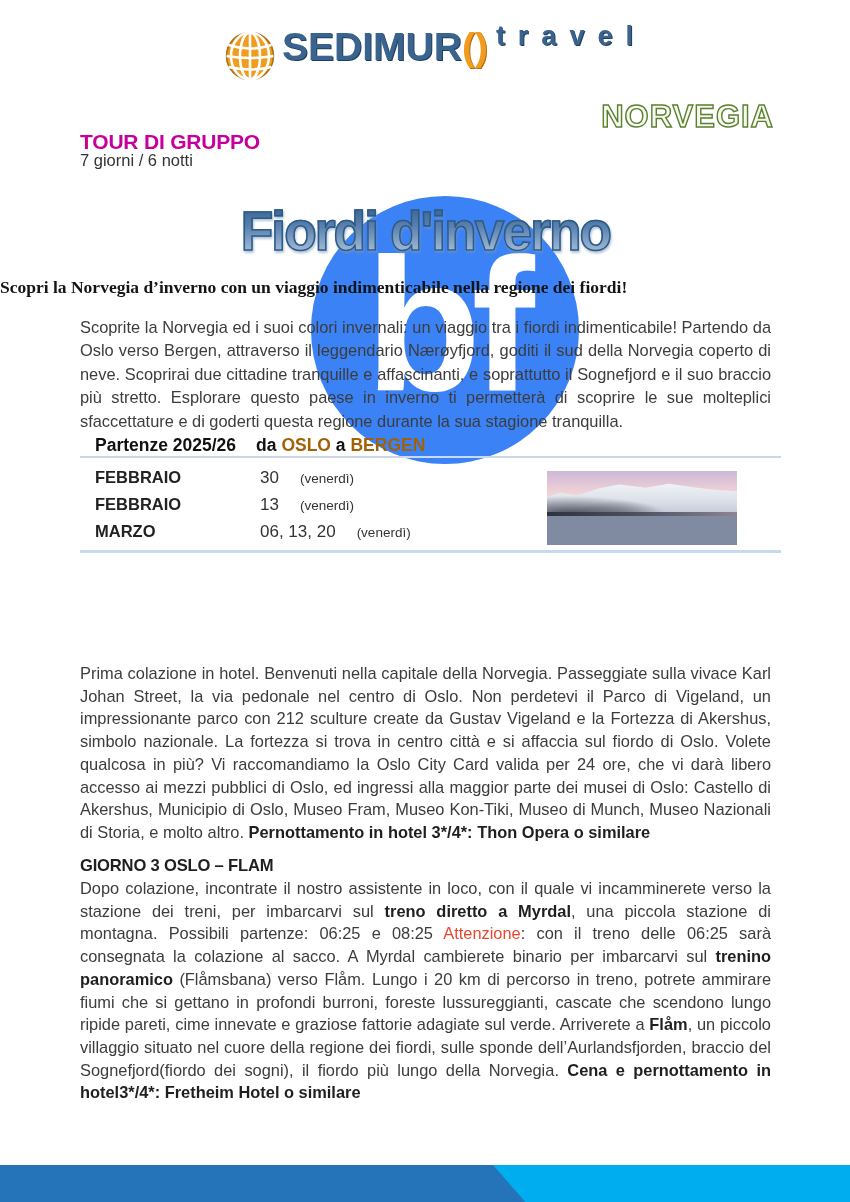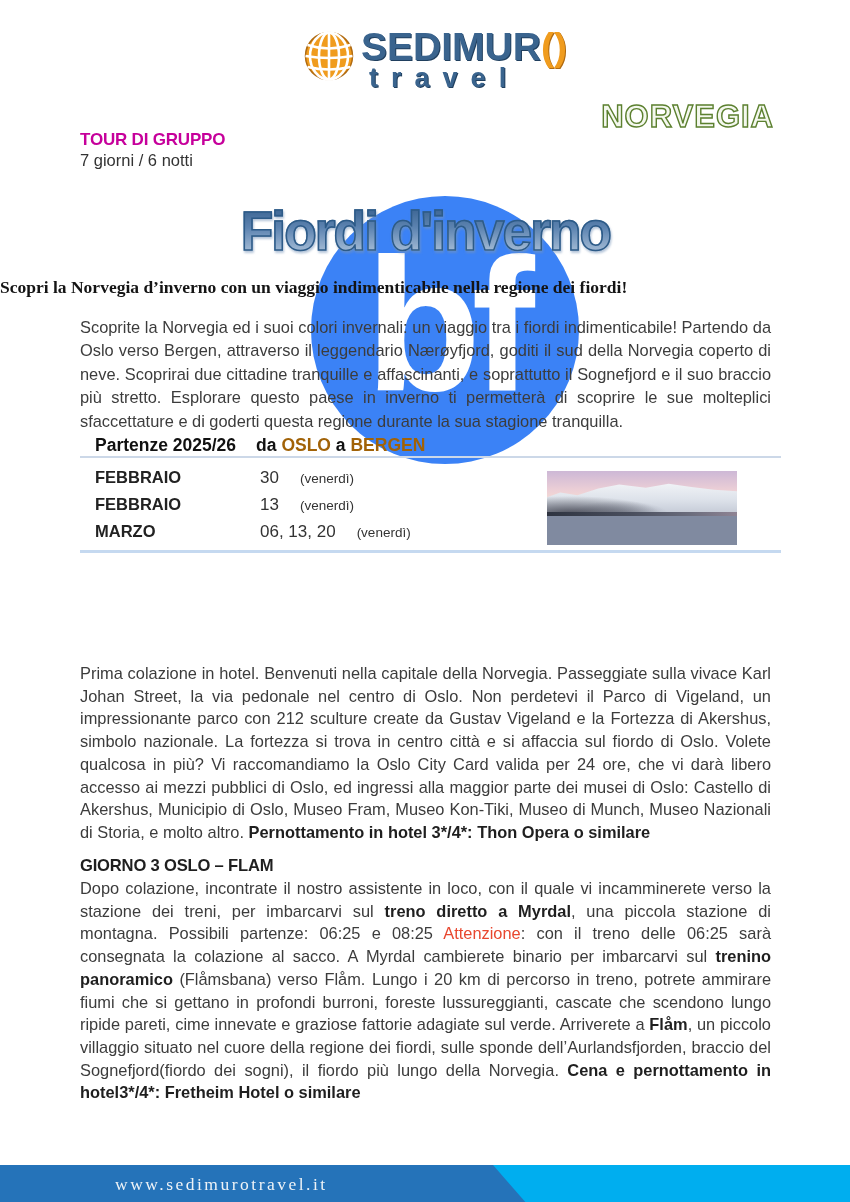--- a/index.html
+++ b/index.html
@@ -18,40 +18,40 @@
   .watermark span {
     font-weight:bold; font-size:190px; line-height:1; color:#ffffff;
     letter-spacing:-10px; transform:translateY(-6px);
   }
   
   .logo-block {
     position:absolute; top:26px; left:0; width:100%;
     display:flex; justify-content:center; z-index:2;
   }
   .logo-inner { display:flex; align-items:flex-start; gap:6px; transform:translateX(10px); }
-  .logo-text { display:flex; flex-direction:column; }
+  .logo-text { display:flex; flex-direction:row; }
   .brand-line {
     font-weight:bold; font-size:39px; line-height:42px; letter-spacing:0;
     color:#3a648e; text-shadow:1px 1px 0 #203f5e;
   }
   .brand-line .suffix { color:#f09c1e; text-shadow:1px 1px 0 #b06a10; }
   .sub-line {
     font-weight:bold; font-size:27px; line-height:26px; color:#3a648e;
     letter-spacing:13px; margin-top:-3px; padding-left:8px;
     text-shadow:1px 1px 0 #203f5e;
   }
   
   .region {
     position:absolute; top:99px; right:76px; z-index:2;
     font-size:31px; font-weight:bold; letter-spacing:1px;
     color:#f4f8ee; -webkit-text-stroke:1.4px #5c8030;
   }
   .tour-type {
     position:absolute; top:130px; left:80px; z-index:2;
-    color:#c6009b; font-weight:bold; font-size:17px; letter-spacing:-0.2px;
+    color:#c6009b; font-weight:bold; font-size:21px; letter-spacing:-0.2px;
   }
   .duration { position:absolute; top:151px; left:80px; z-index:2; font-size:16.5px; color:#333; }
   
   .main-title { position:absolute; top:200px; left:0; width:100%; text-align:center; z-index:2; }
   .main-title span {
     display:inline-block; transform:scaleX(0.95);
     font-size:56px; font-weight:bold; letter-spacing:-2px; line-height:1.1;
     background:linear-gradient(180deg,#37608e 8%,#5d84b1 45%,#b9cce1 95%);
     -webkit-background-clip:text; background-clip:text; color:transparent;
     -webkit-text-stroke:1.6px #2d5b88;
@@ -192,16 +192,15 @@
     <p><span class="seg-n">Prima colazione in hotel. Benvenuti nella capitale della Norvegia. Passeggiate sulla vivace Karl Johan Street, la via pedonale nel centro di Oslo. Non perdetevi il Parco di Vigeland, un impressionante parco con 212 sculture create da Gustav Vigeland e la Fortezza di Akershus, simbolo nazionale. La fortezza si trova in centro città e si affaccia sul fiordo di Oslo. Volete qualcosa in più? Vi raccomandiamo la Oslo City Card valida per 24 ore, che vi darà libero accesso ai mezzi pubblici di Oslo, ed ingressi alla maggior parte dei musei di Oslo: Castello di Akershus, Municipio di Oslo, Museo Fram, Museo Kon-Tiki, Museo di Munch, Museo Nazionali di Storia, e molto altro. </span><span class="seg-b">Pernottamento in hotel 3*/4*: Thon Opera o similare</span></p>
   </div>
 
   <div class="day day-3">
     <h3>GIORNO 3  OSLO – FLAM</h3>
     <p><span class="seg-n">Dopo colazione, incontrate il nostro assistente in loco, con il quale vi incamminerete verso la stazione dei treni, per imbarcarvi sul </span><span class="seg-b">treno diretto a Myrdal</span><span class="seg-n">, una piccola stazione di montagna. Possibili partenze: 06:25 e 08:25 </span><span class="seg-red">Attenzione</span><span class="seg-n">: con il treno delle 06:25 sarà consegnata la colazione al sacco. A Myrdal cambierete binario per imbarcarvi sul </span><span class="seg-b">trenino panoramico</span><span class="seg-n"> (Flåmsbana) verso Flåm. Lungo i 20 km di percorso in treno, potrete ammirare fiumi che si gettano in profondi burroni, foreste lussureggianti, cascate che scendono lungo ripide pareti, cime innevate e graziose fattorie adagiate sul verde. Arriverete a </span><span class="seg-b">Flåm</span><span class="seg-n">, un piccolo villaggio situato nel cuore della regione dei fiordi, sulle sponde dell’Aurlandsfjorden, braccio del Sognefjord(fiordo dei sogni), il fiordo più lungo della Norvegia. </span><span class="seg-b">Cena e pernottamento in hotel3*/4*: Fretheim Hotel o similare</span></p>
   </div>
 
   <div class="footer">
     <div class="footer-dark"></div>
-    <span class="footer-url">www.sedimurotravel.it</span>
   </div>
 
 </div>
 
 </body></html>

